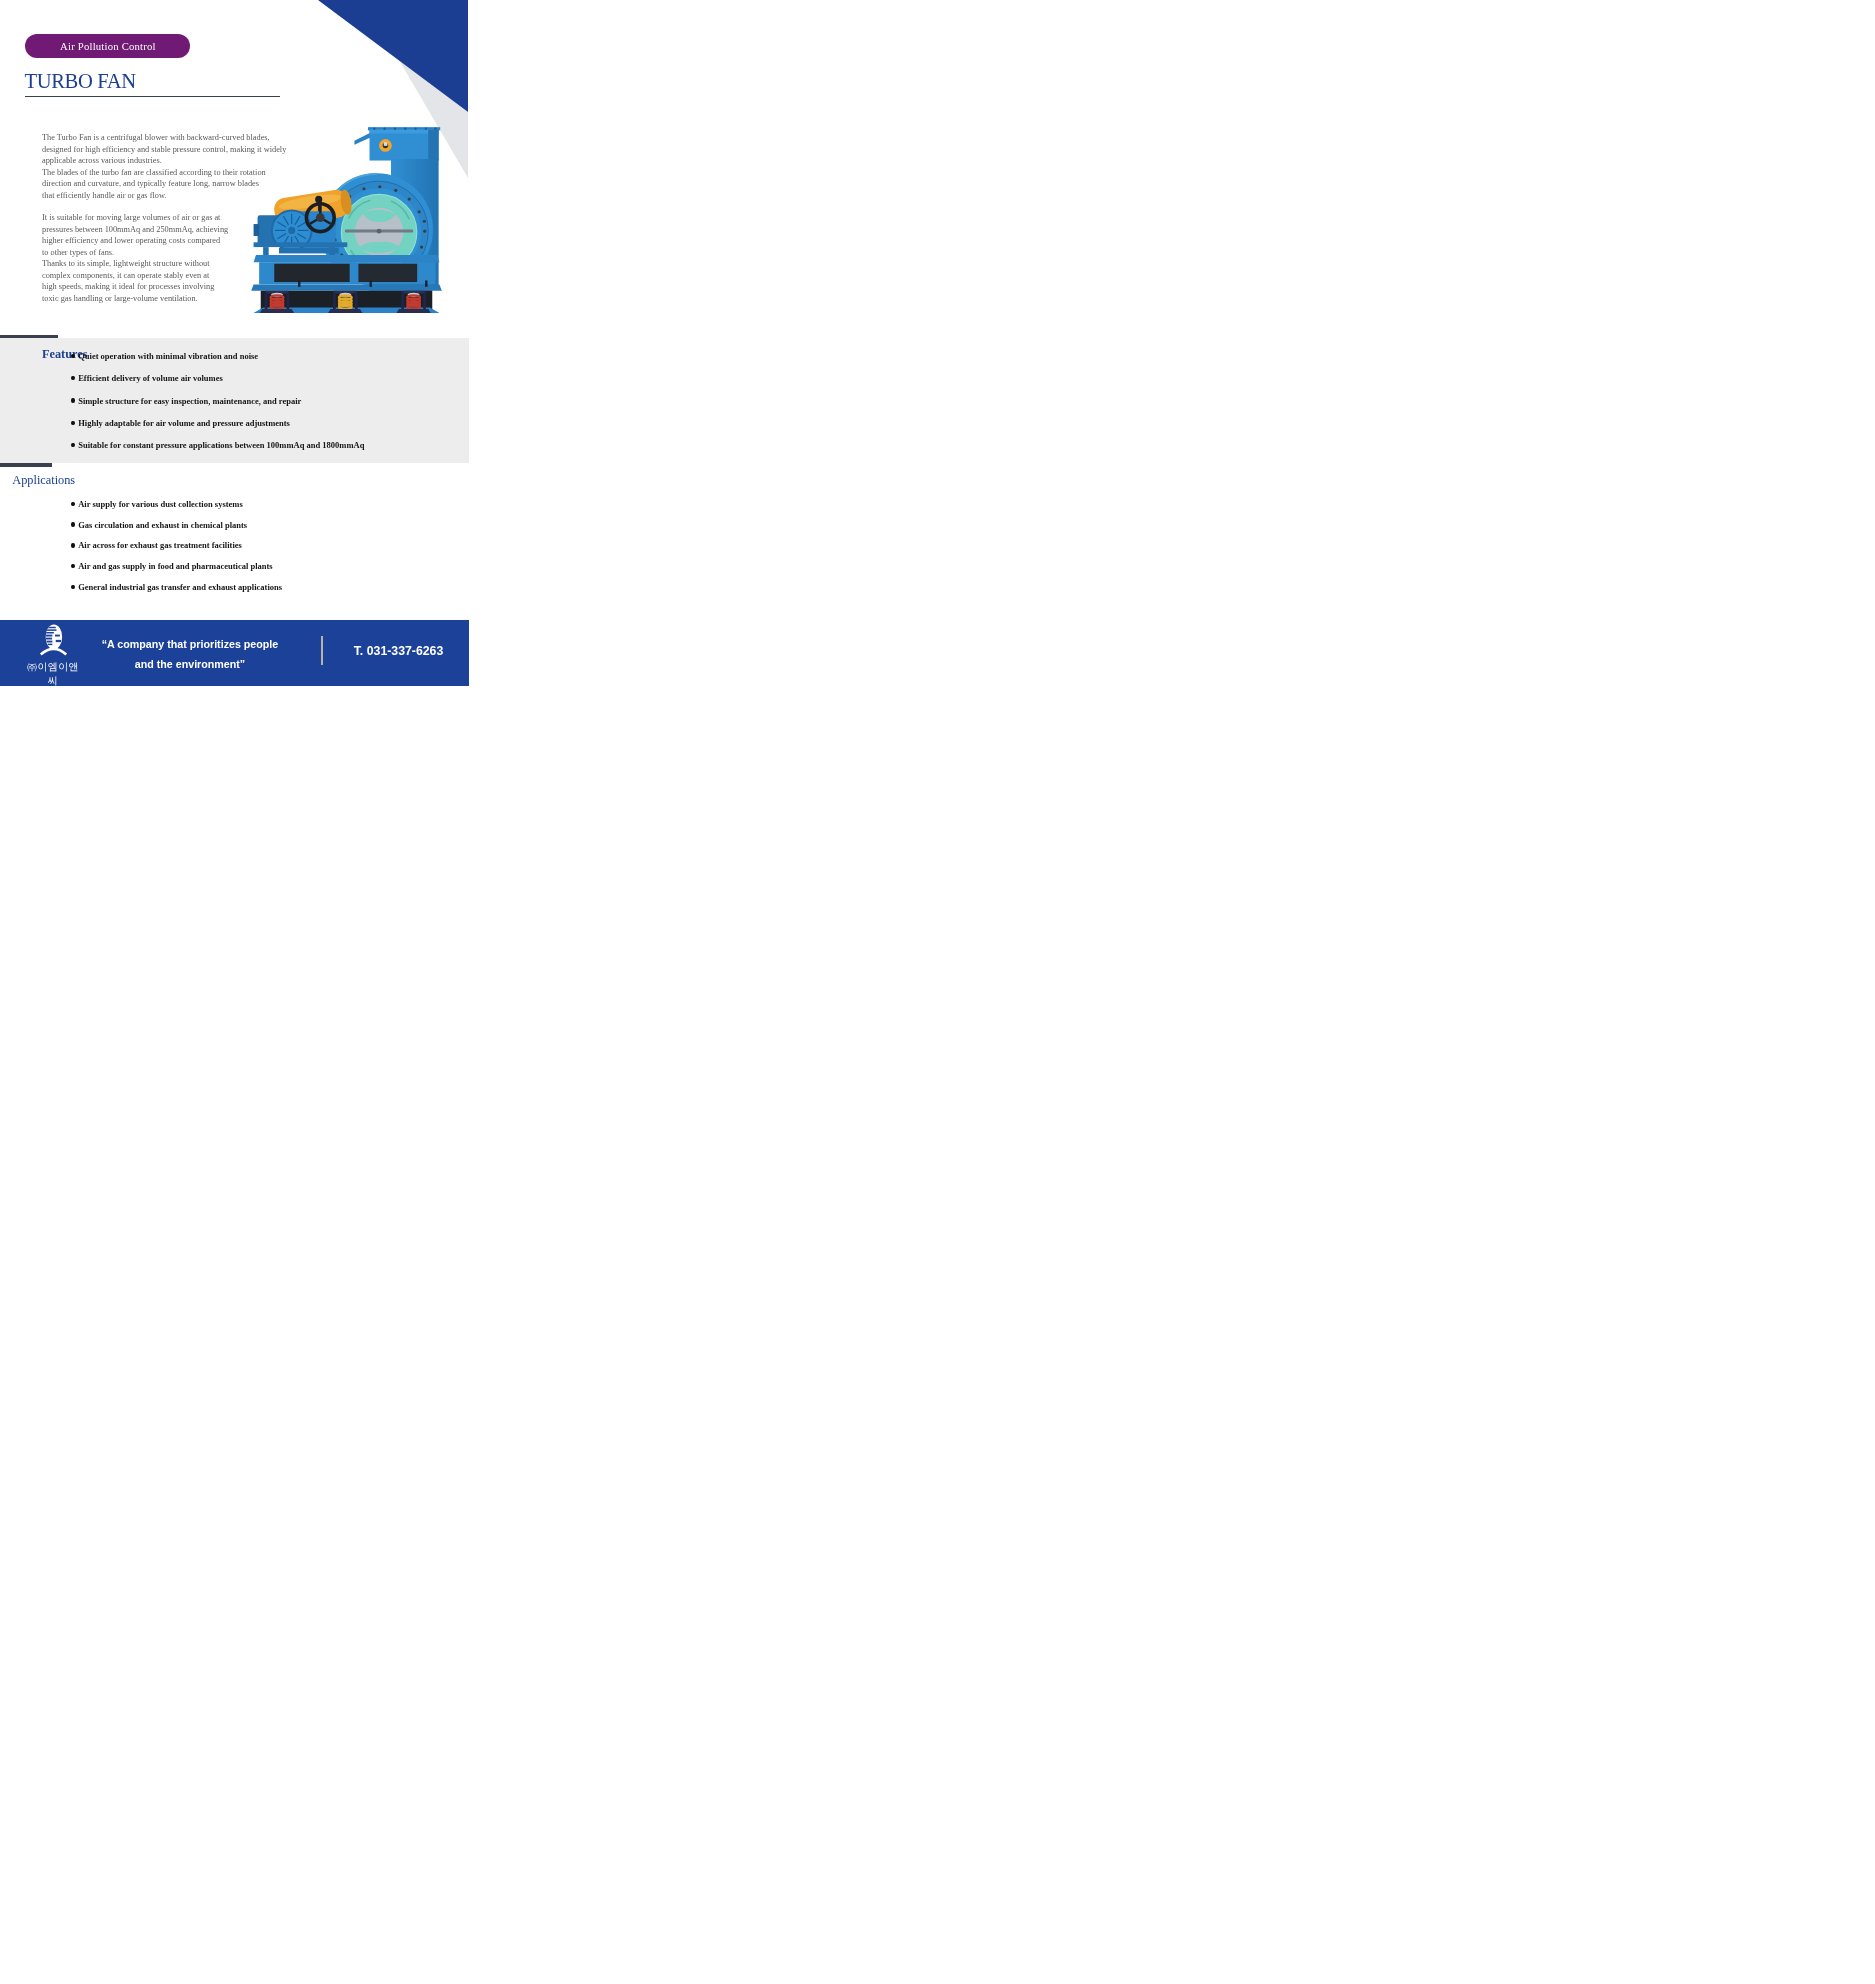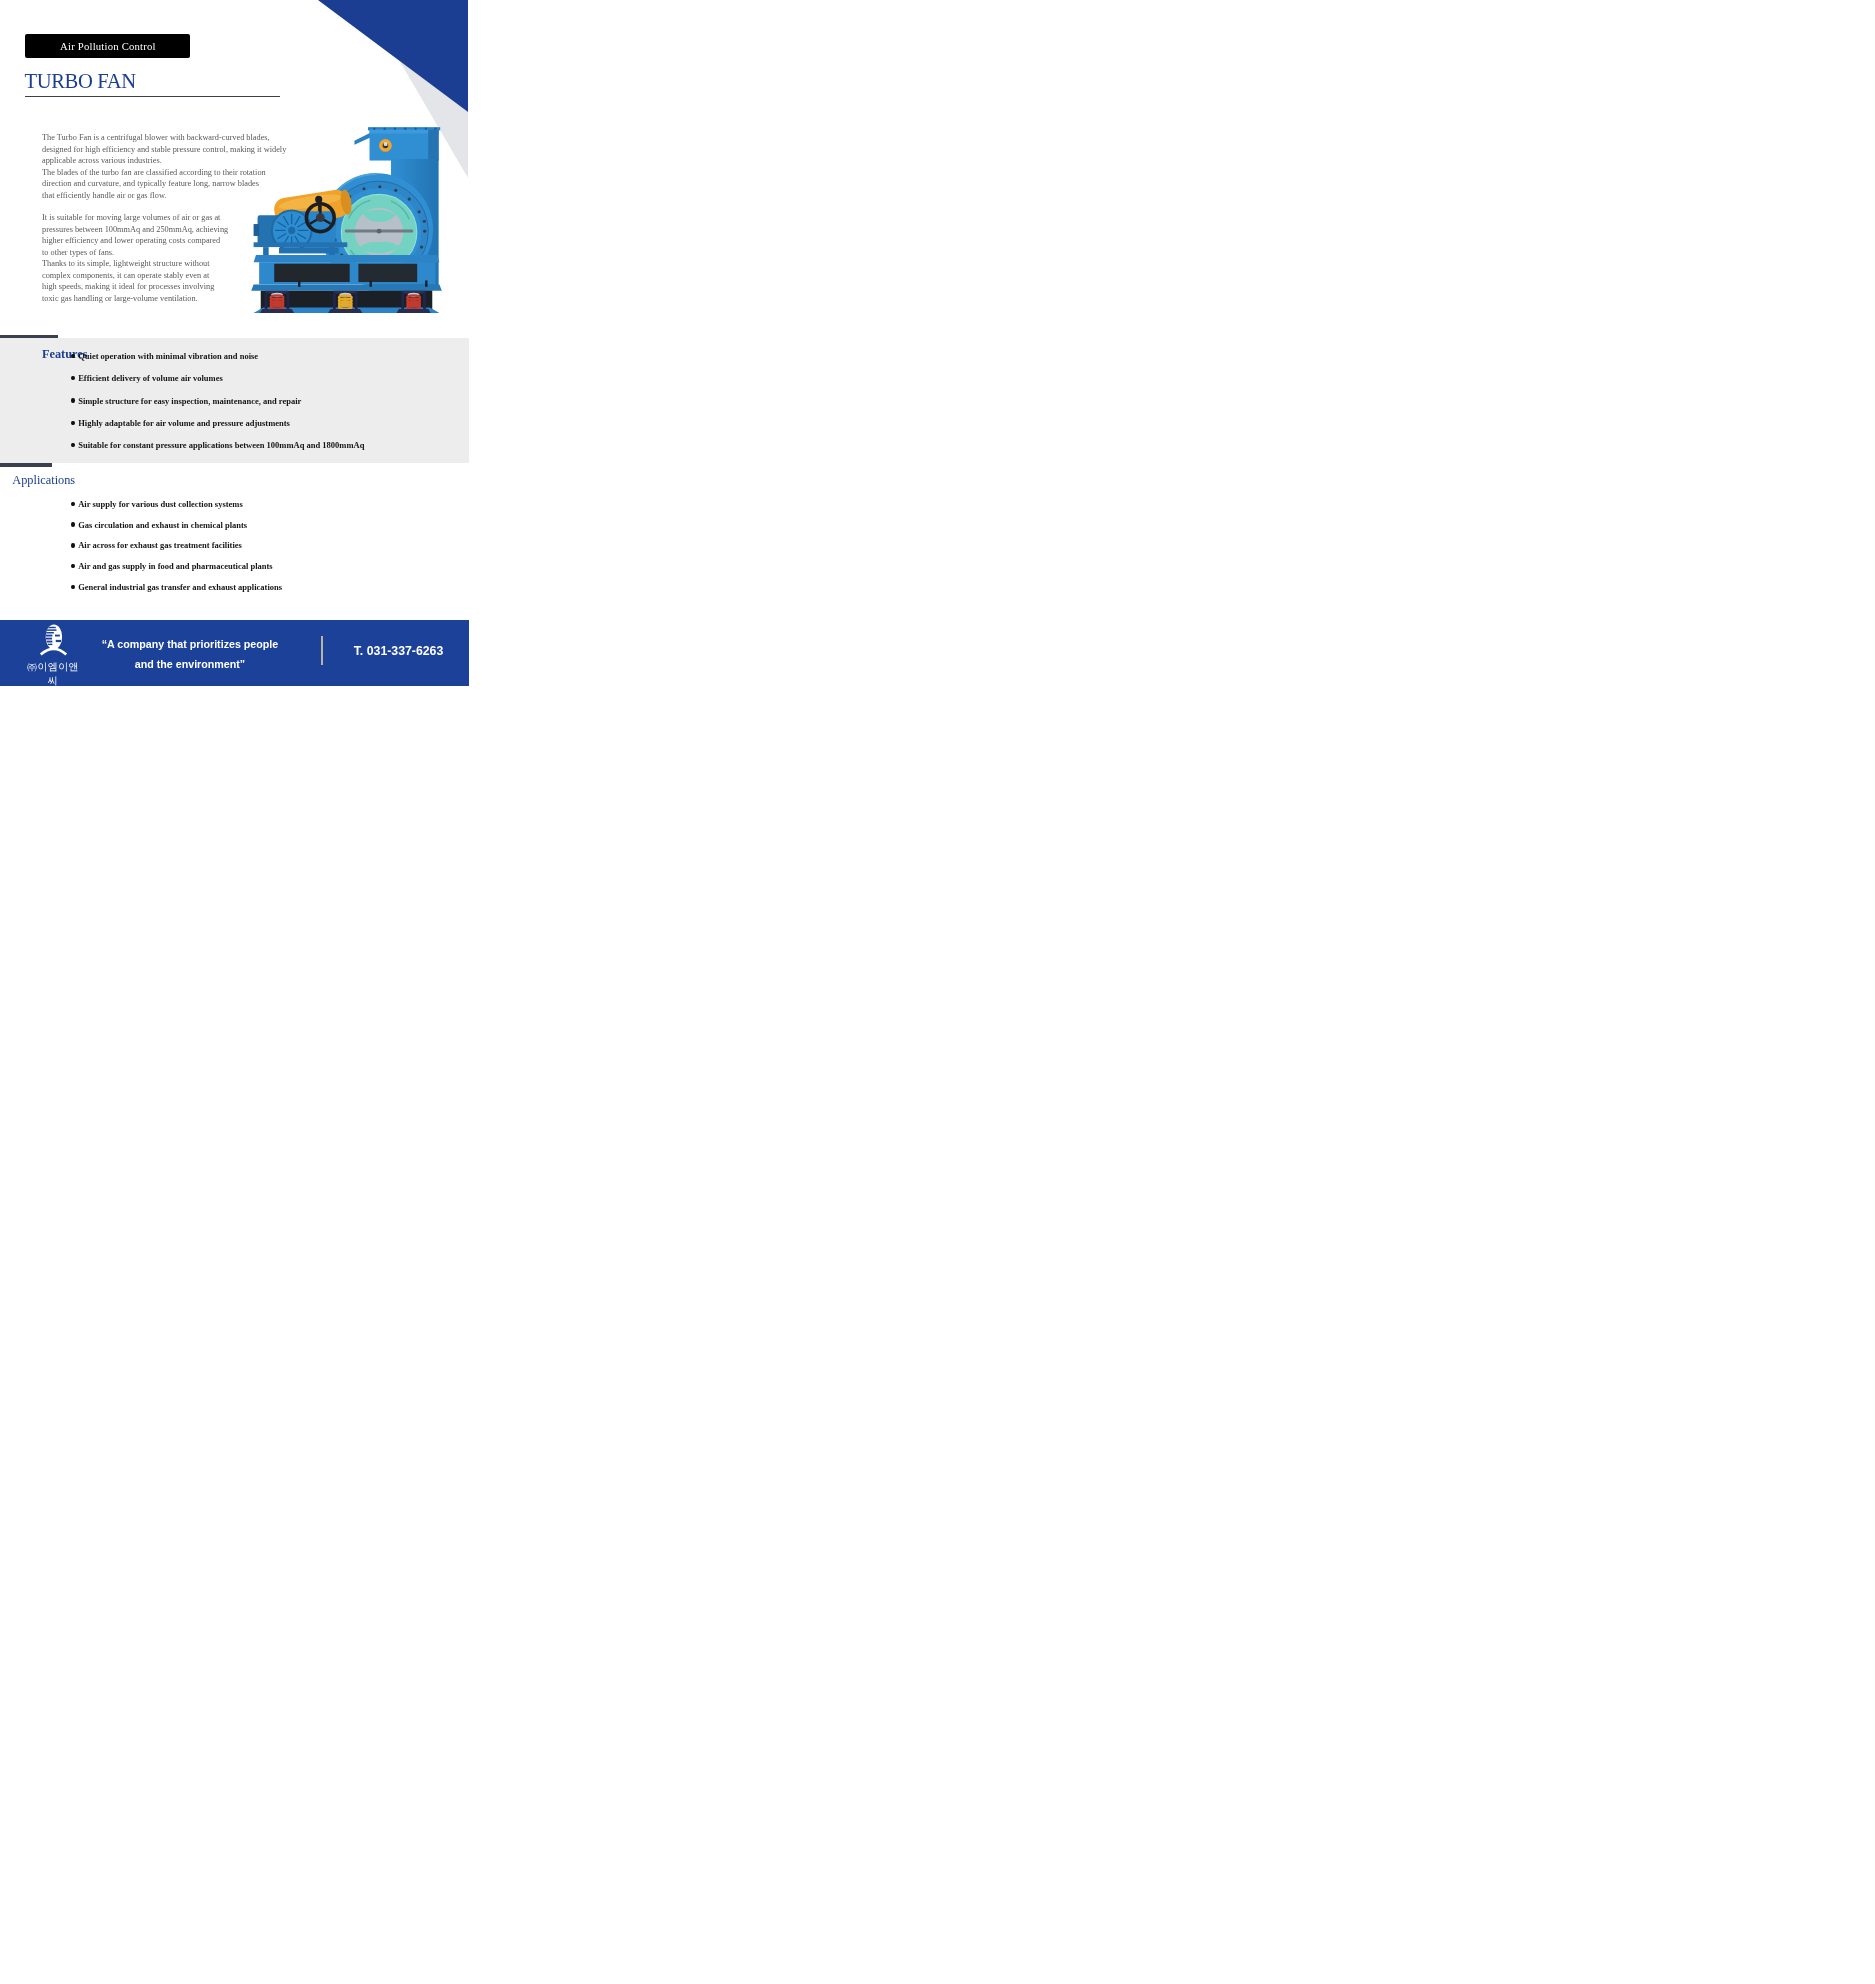--- a/index.html
+++ b/index.html
@@ -6,22 +6,22 @@
   .page{position:relative;width:469px;height:703px;background:#ffffff;overflow:hidden;
         font-family:"Liberation Serif","DejaVu Serif",serif;}
 
   
   .corner-gray{position:absolute;left:399px;top:60px;width:69px;height:118px;
     background:#e4e5e8;clip-path:polygon(0 0,100% 44%,100% 100%);}
   .corner-blue{position:absolute;left:318px;top:0;width:150px;height:112px;
     background:#1b3e92;clip-path:polygon(0 0,100% 0,100% 100%);}
 
   
-  .pill{position:absolute;left:25.4px;top:34px;width:165px;height:24px;background:#000000;
-    border-radius:2px;display:flex;align-items:center;justify-content:center;}
+  .pill{position:absolute;left:25.4px;top:34px;width:165px;height:24px;background:#701a75;
+    border-radius:12px;display:flex;align-items:center;justify-content:center;}
   .pill span{color:#ffffff;font-size:10.7px;letter-spacing:0.2px;}
   .title{position:absolute;left:24.6px;top:70px;margin:0;color:#1b3e92;font-size:20.6px;
     font-weight:normal;letter-spacing:-0.4px;white-space:nowrap;}
   .title-rule{position:absolute;left:25.4px;top:96px;width:255px;height:1.2px;background:#3a4149;}
 
   
   .para{position:absolute;margin:14px;color:#595959;font-size:8.3px;line-height:11.5px;
     white-space:pre-line;}
   .p1{left:28px;top:118px;width:302px;}
   .p2{left:28px;top:198px;width:246px;}

